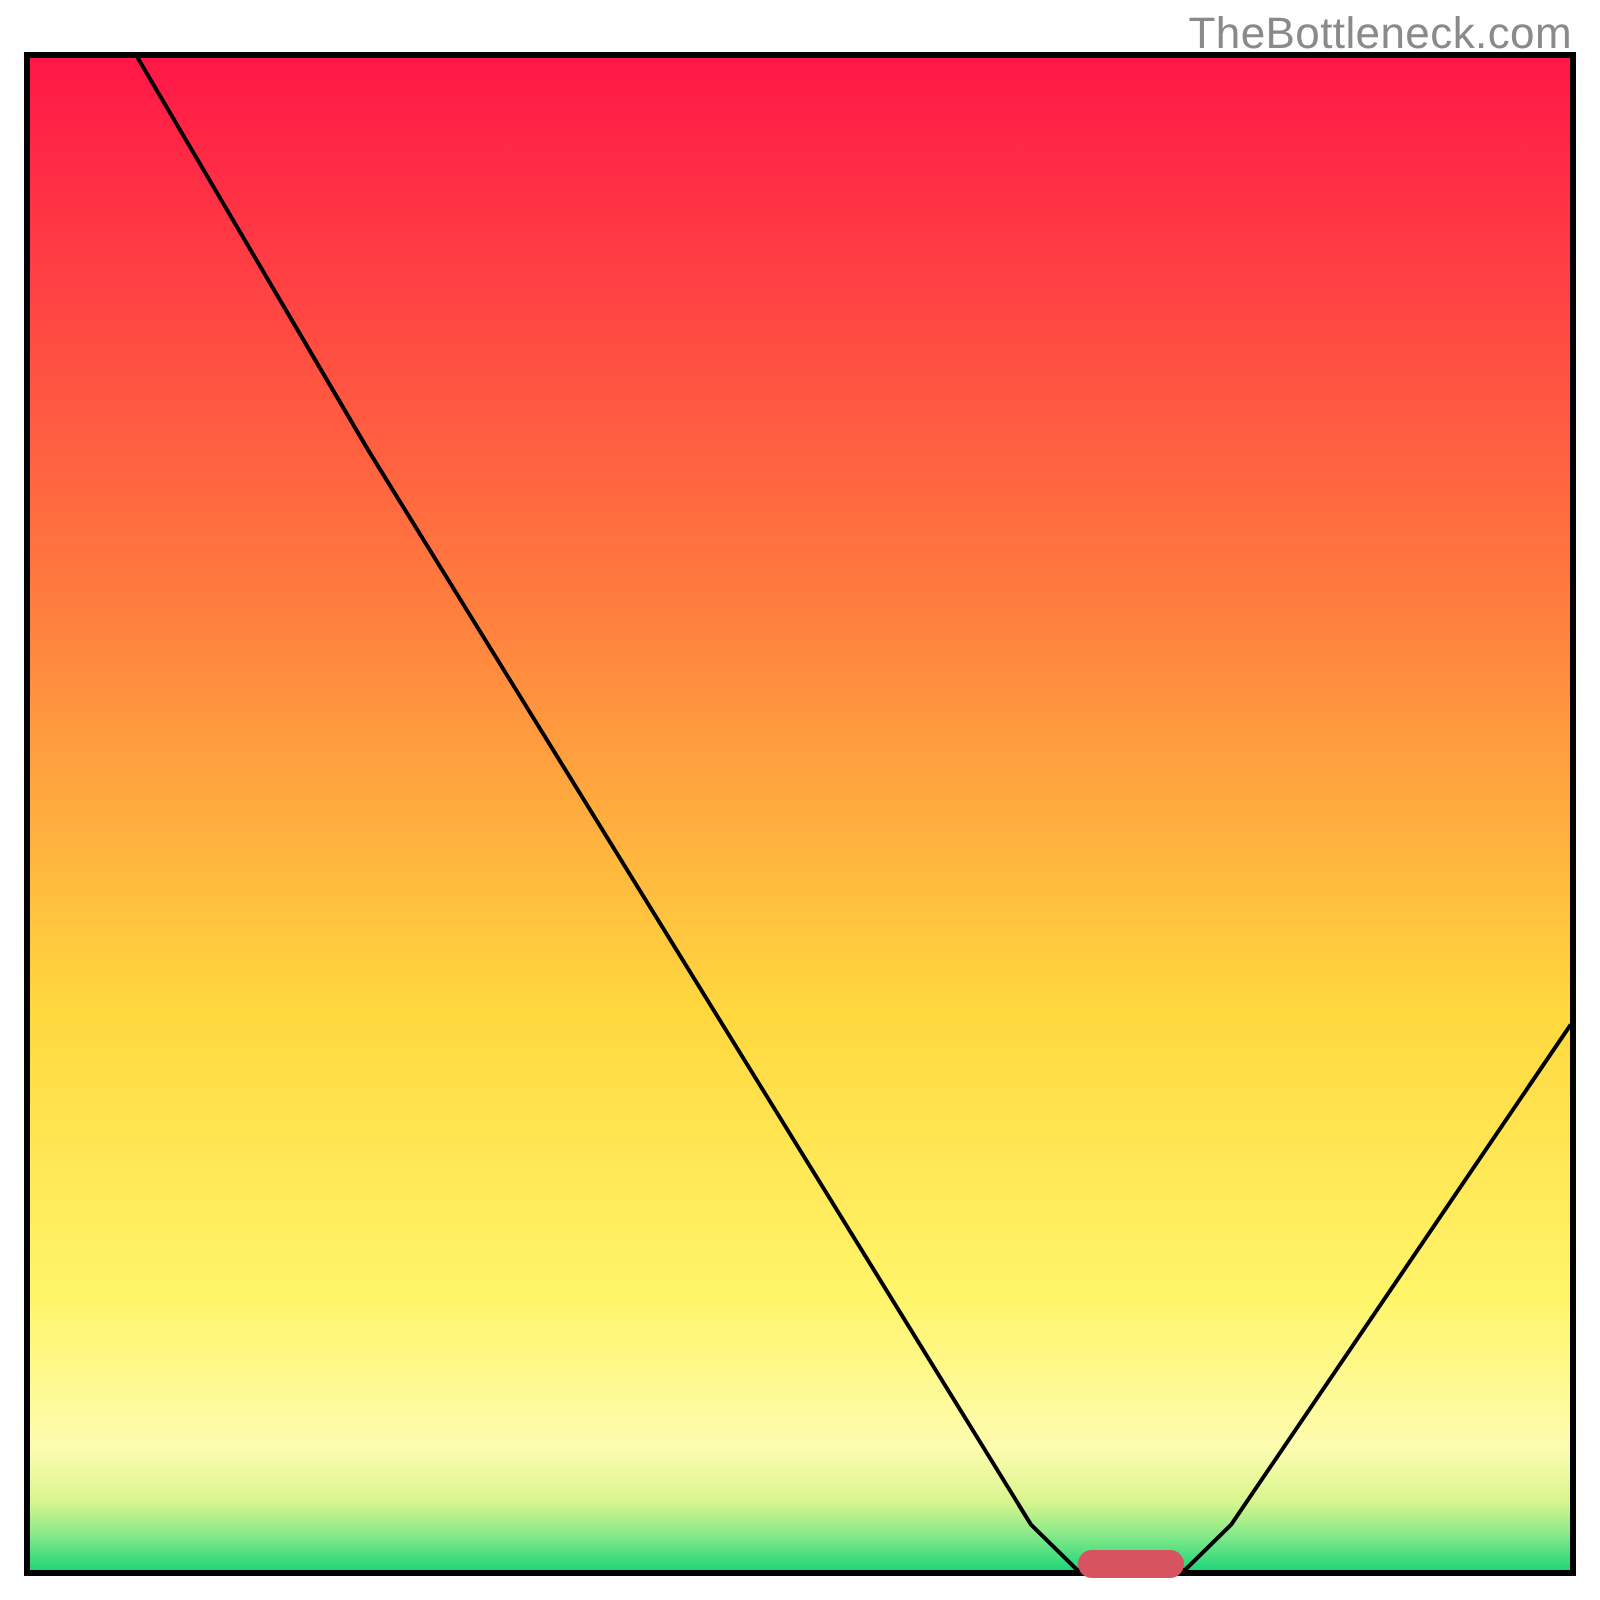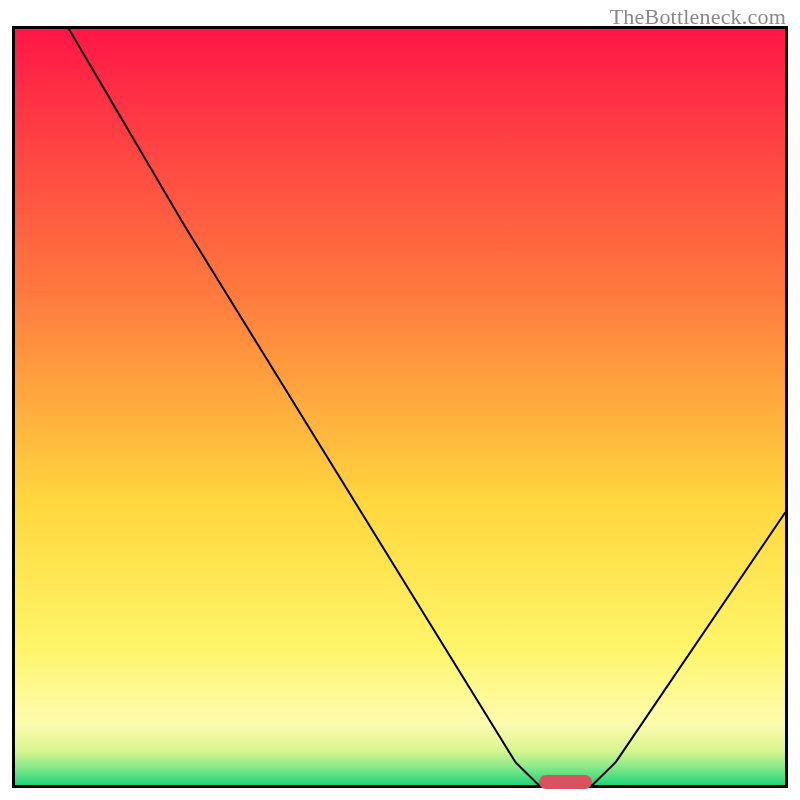--- a/index.html
+++ b/index.html
@@ -23,21 +23,21 @@
     position: absolute;
     left: 0;
     top: 0;
     width: 100%;
     height: 100%;
   }
   .watermark {
     position: absolute;
     top: 4px;
     right: 14px;
-    font-family: Liberation Serif, serif;
+    font-family: Liberation Sans, sans-serif;
     font-size: 22px;
     color: #8a8a8a;
     font-weight: 500;
     letter-spacing: 0.2px;
   }
   .chart-svg {
     position: absolute;
     left: 0;
     top: 0;
     width: 100%;

